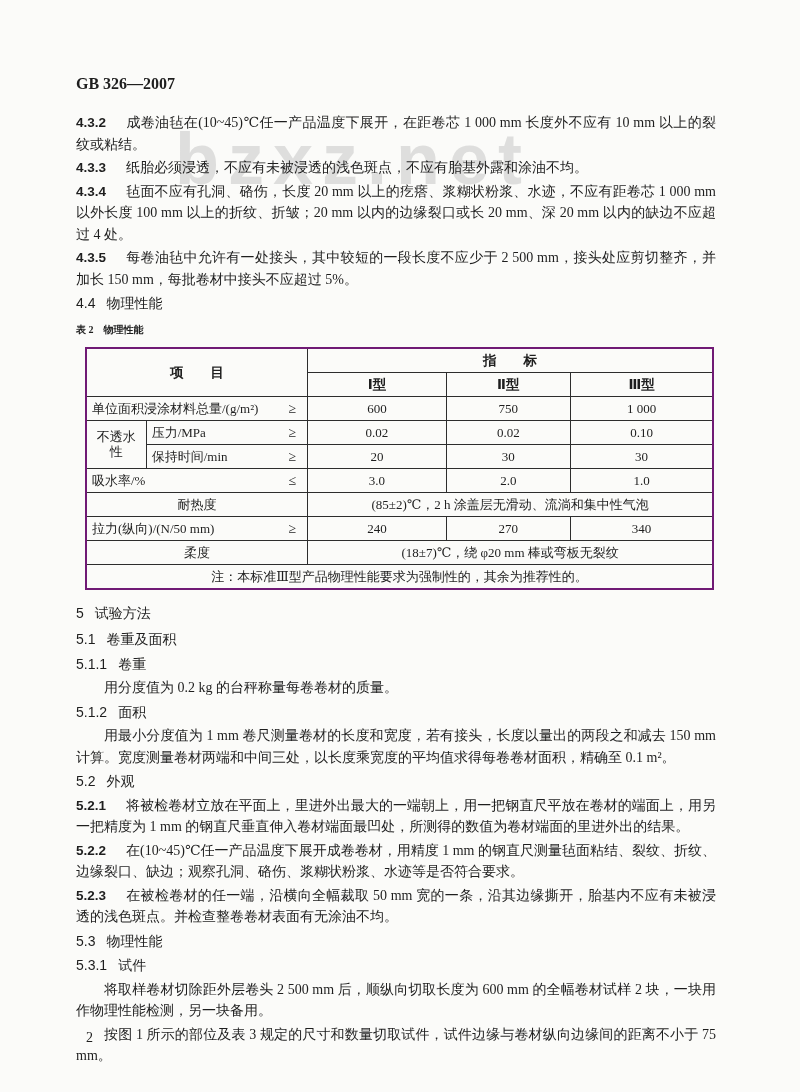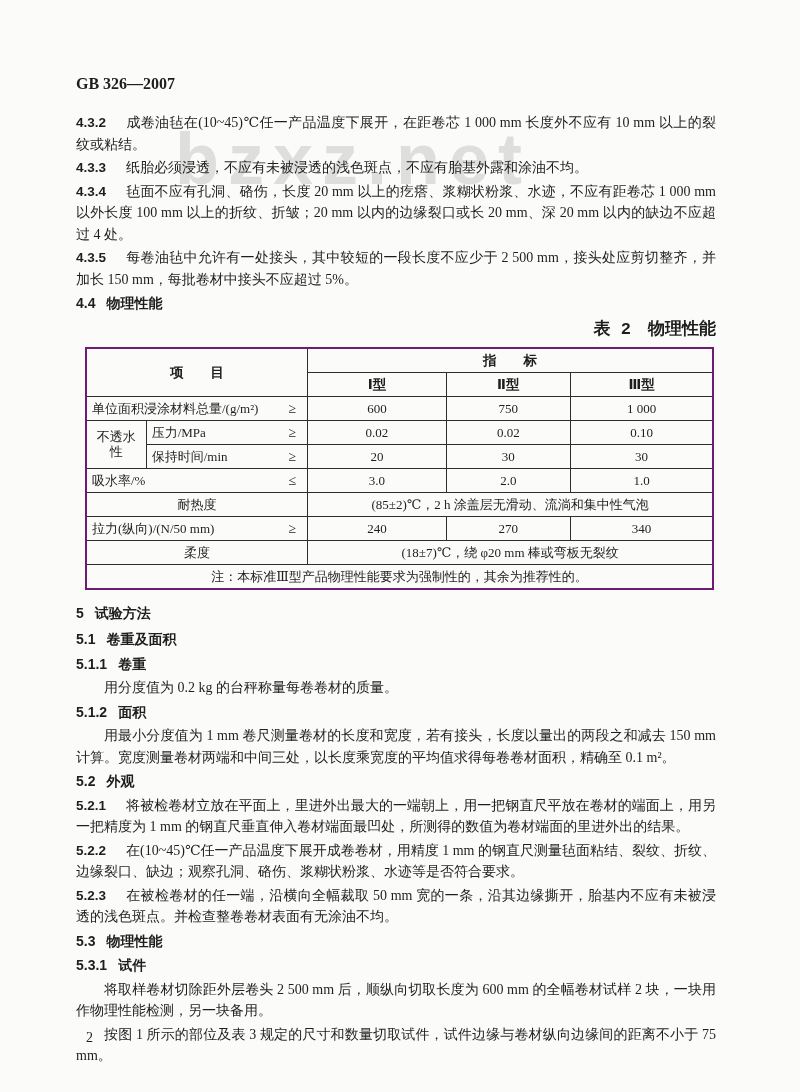--- a/index.html
+++ b/index.html
@@ -15,25 +15,25 @@
     position:absolute;left:175px;top:118px;z-index:0;
     font-family:"Liberation Sans","DejaVu Sans",sans-serif;
     font-weight:bold;font-size:72px;letter-spacing:9px;
     color:#bdbdbd;opacity:.45;user-select:none;white-space:nowrap;
   }
   .page{position:relative;z-index:1;padding:74px 84px 0 76px;}
   .doc-code{font-weight:bold;font-size:16px;line-height:20px;margin-bottom:18px;}
   p{margin:0;}
   .clause{font-size:14px;line-height:21.5px;text-align:justify;margin-bottom:2px;}
   .cnum{font-family:"Liberation Sans","DejaVu Sans",sans-serif;font-weight:bold;font-size:13.5px;margin-right:20px;}
-  .hd{font-family:"Liberation Sans","DejaVu Sans",sans-serif;font-weight:bold;font-size:14px;line-height:21.5px;margin:3px 0 2px 0;}
+  .hd{font-family:"Liberation Sans","DejaVu Sans",sans-serif;font-weight:normal;font-size:14px;line-height:21.5px;margin:3px 0 2px 0;}
   .hd .hnum{margin-right:11px;}
   .hd1{margin-top:13px;margin-bottom:5px;}
   .ind{ text-indent:2em;}
-  .tbl-title{font-family:Liberation Mono, monospace;font-weight:bold;font-size:17px;text-align:right;margin:5px 0 7px 0;line-height:20px;}
+  .tbl-title{font-family:Liberation Serif, serif;font-weight:bold;font-size:10px;text-align:left;margin:5px 0 7px 0;line-height:20px;}
   table.t2{
     border-collapse:collapse;table-layout:fixed;
     width:629px;margin-left:9px;
     border:2px solid #701a75;
   }
   table.t2 td,table.t2 th{
     border:1px solid #2d2d2d;
     font-size:13px;line-height:15px;font-weight:normal;
     padding:4px 5px;text-align:center;vertical-align:middle;
   }

